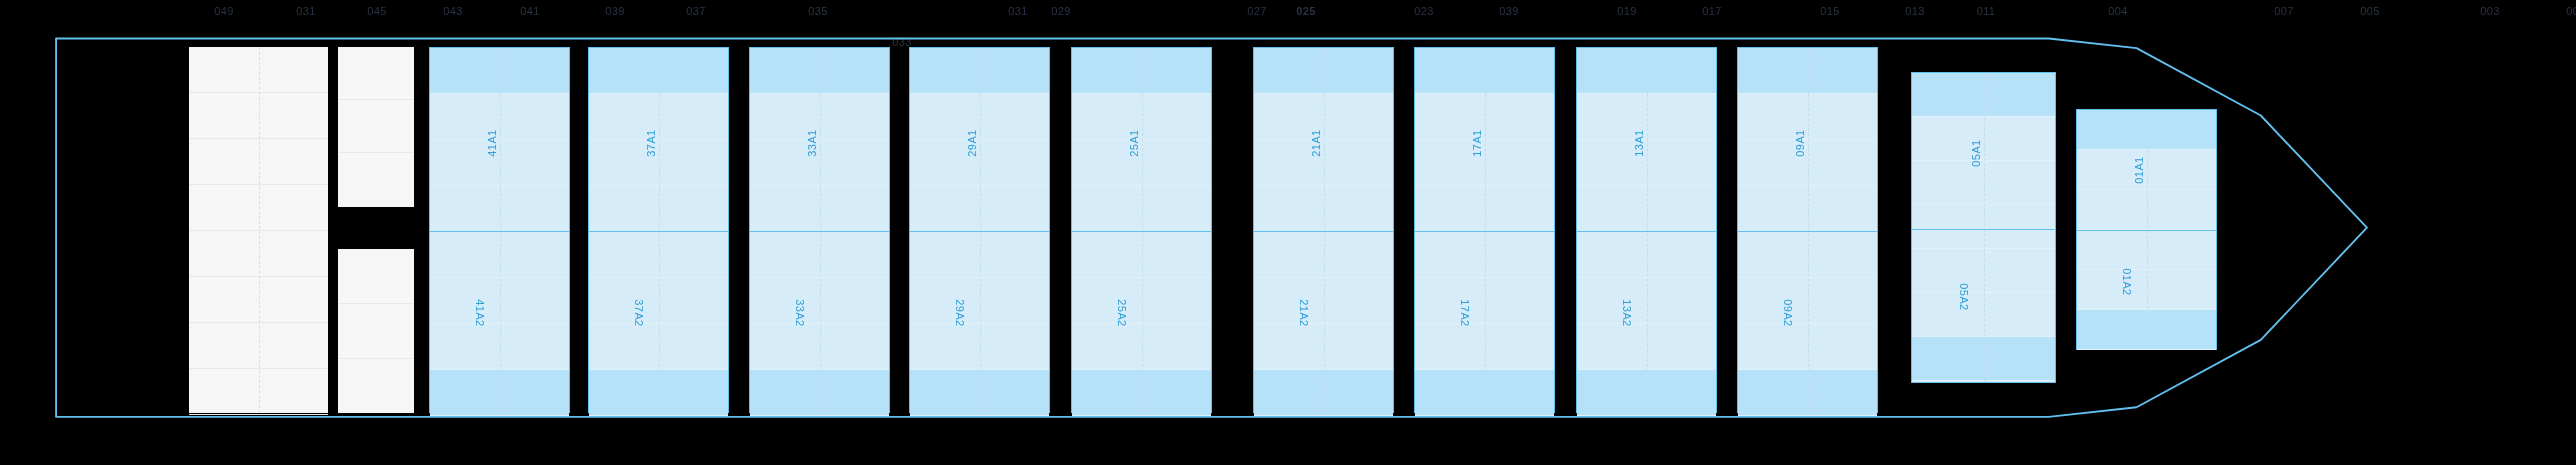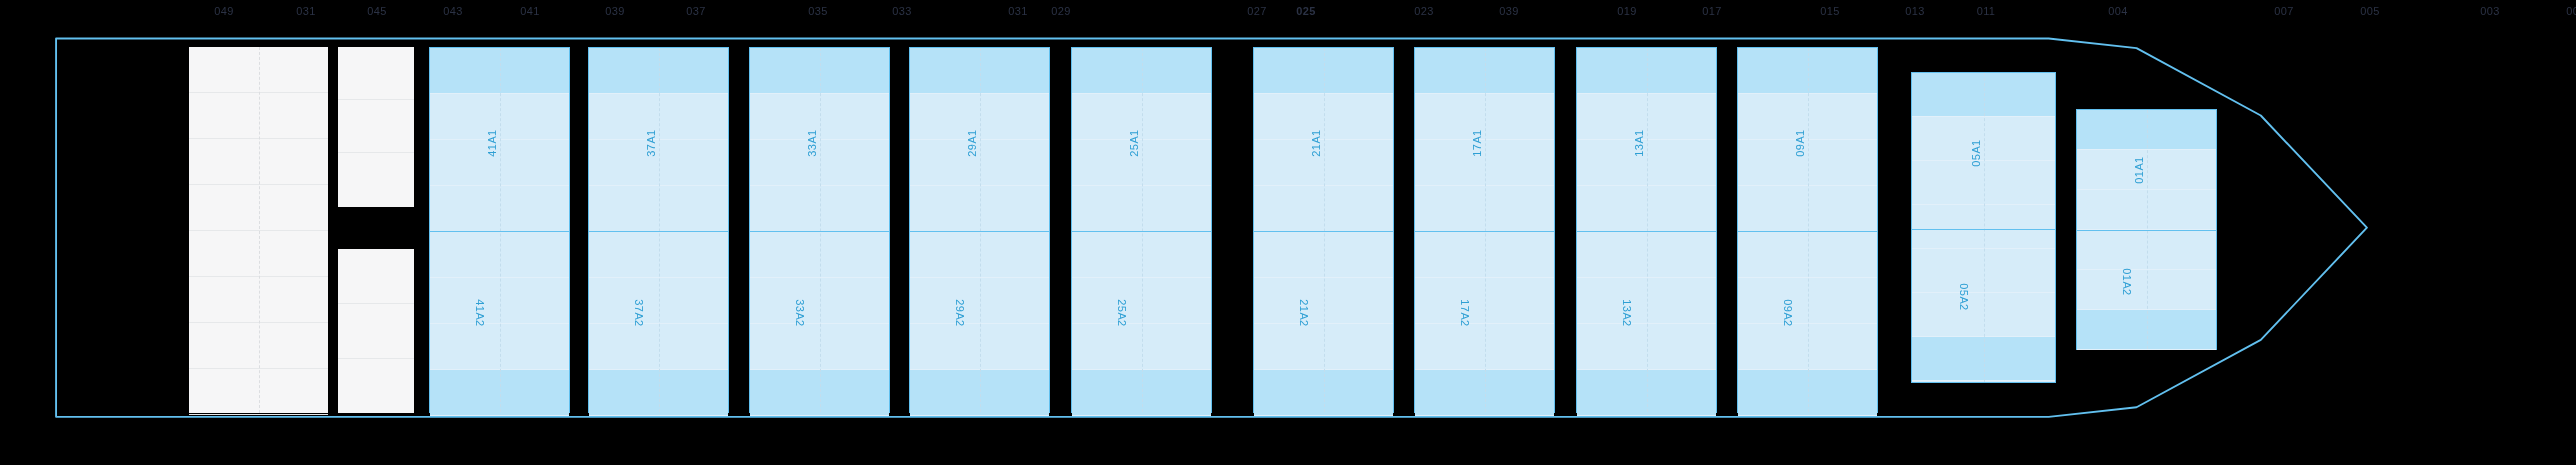--- a/index.html
+++ b/index.html
@@ -52,21 +52,21 @@
 
   <div id="ruler">
       <div class="tick-label" style="left: 224px;">049</div>
       <div class="tick-label" style="left: 306px;">031</div>
       <div class="tick-label" style="left: 377px;">045</div>
       <div class="tick-label" style="left: 453px;">043</div>
       <div class="tick-label" style="left: 530px;">041</div>
       <div class="tick-label" style="left: 615px;">039</div>
       <div class="tick-label" style="left: 696px;">037</div>
       <div class="tick-label" style="left: 818px;">035</div>
-      <div class="tick-label" style="left: 902px;">033</div>
+      <div class="tick-label" style="left: 902px; margin-top: 31px;">033</div>
       <div class="tick-label" style="left: 1018px;">031</div>
       <div class="tick-label" style="left: 1061px;">029</div>
       <div class="tick-label" style="left: 1221px; margin-left: 36px;">027</div>
       <div class="tick-label" style="left: 1306px; font-weight: bold;">025</div>
       <div class="tick-label" style="left: 1424px;">023</div>
       <div class="tick-label" style="left: 1509px;">039</div>
       <div class="tick-label" style="left: 1627px;">019</div>
       <div class="tick-label" style="left: 1712px;">017</div>
       <div class="tick-label" style="left: 1830px;">015</div>
       <div class="tick-label" style="left: 1915px;">013</div>

